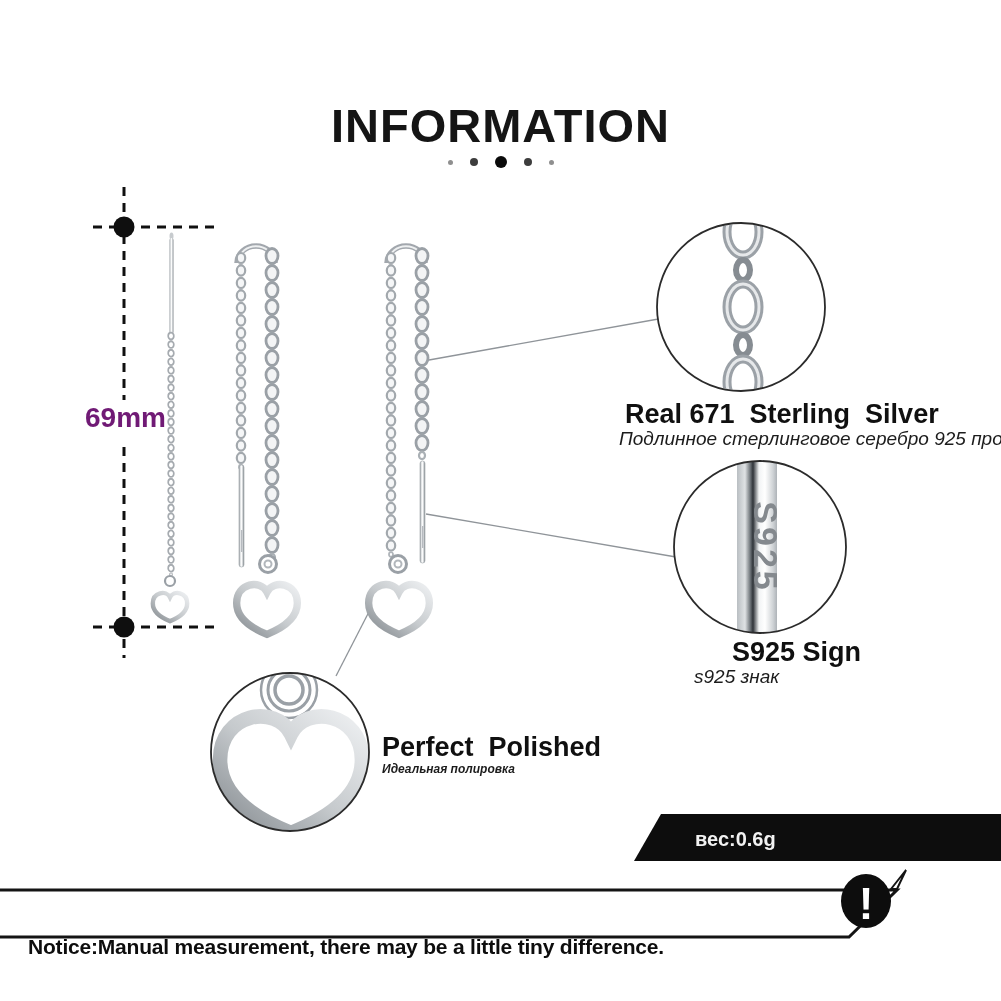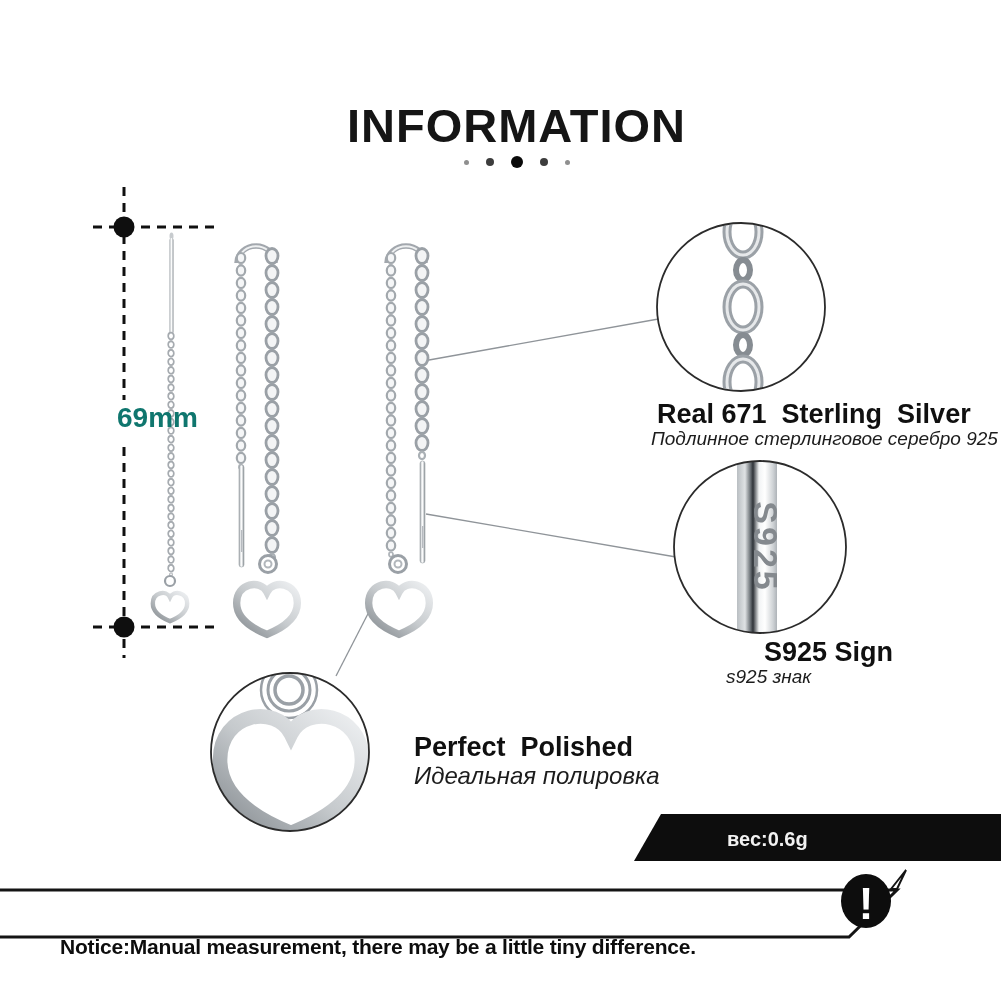--- a/index.html
+++ b/index.html
@@ -1,40 +1,40 @@
 <!DOCTYPE html>
 <html><head>
 <meta charset="utf-8">
 <style>
   html,body{margin:0;padding:0;background:#ffffff;}
   .canvas{
     position:relative;width:1001px;height:1001px;background:#fff;overflow:hidden;
     font-family:"Liberation Sans", sans-serif;color:#111;
   }
-  .abs{position:absolute;padding-left:32px;}
+  .abs{position:absolute;}
   .title{
     left:0;right:0;top:98px;text-align:center;
     font-size:47px;font-weight:bold;letter-spacing:1px;color:#151515;
   }
   .dots{left:0;right:0;top:156px;display:flex;justify-content:center;align-items:center;gap:17px;}
   .dots span{border-radius:50%;display:block;}
   .d1{width:5px;height:5px;background:#8f8f8f;}
   .d2{width:8px;height:8px;background:#3d3d3d;}
   .d3{width:12px;height:12px;background:#0a0a0a;}
   .d4{width:8px;height:8px;background:#3d3d3d;}
   .d5{width:5px;height:5px;background:#8f8f8f;}
-  .len-label{left:85px;top:402px;font-size:28px;font-weight:bold;color:#0f766e;}
+  .len-label{left:85px;top:402px;font-size:28px;font-weight:bold;color:#701a75;}
   .lbl-en{font-weight:bold;font-size:27px;color:#101010;white-space:pre;}
   .lbl-ru{font-style:italic;font-size:19px;color:#1c1c1c;white-space:pre;}
   .mat-title{left:625px;top:399px;}
   .mat-sub{left:619px;top:428px;}
   .sign-title{left:732px;top:637px;}
   .sign-sub{left:694px;top:666px;}
   .polish-title{left:382px;top:732px;}
-  .polish-sub{left:382px;top:762px;font-size:24px;}
+  .polish-sub{left:382px;top:762px;font-size:12px;font-weight:bold;}
   .weight-text{left:682px;top:813px;height:48px;display:flex;align-items:center;white-space:pre;}
   .weight-big{font-size:28px;font-weight:bold;color:#ffffff;letter-spacing:0.5px;}
   .weight-small{font-size:20px;font-weight:bold;color:#f2f2f2;margin-left:13px;padding-top:4px;}
   .notice-text{left:28px;top:895px;font-size:21px;font-weight:bold;color:#0d0d0d;letter-spacing:-0.2px;white-space:pre;margin-top:40px;}
   svg{position:absolute;left:0;top:0;}
 </style>
 </head>
 <body>
 
 <div class="canvas">

